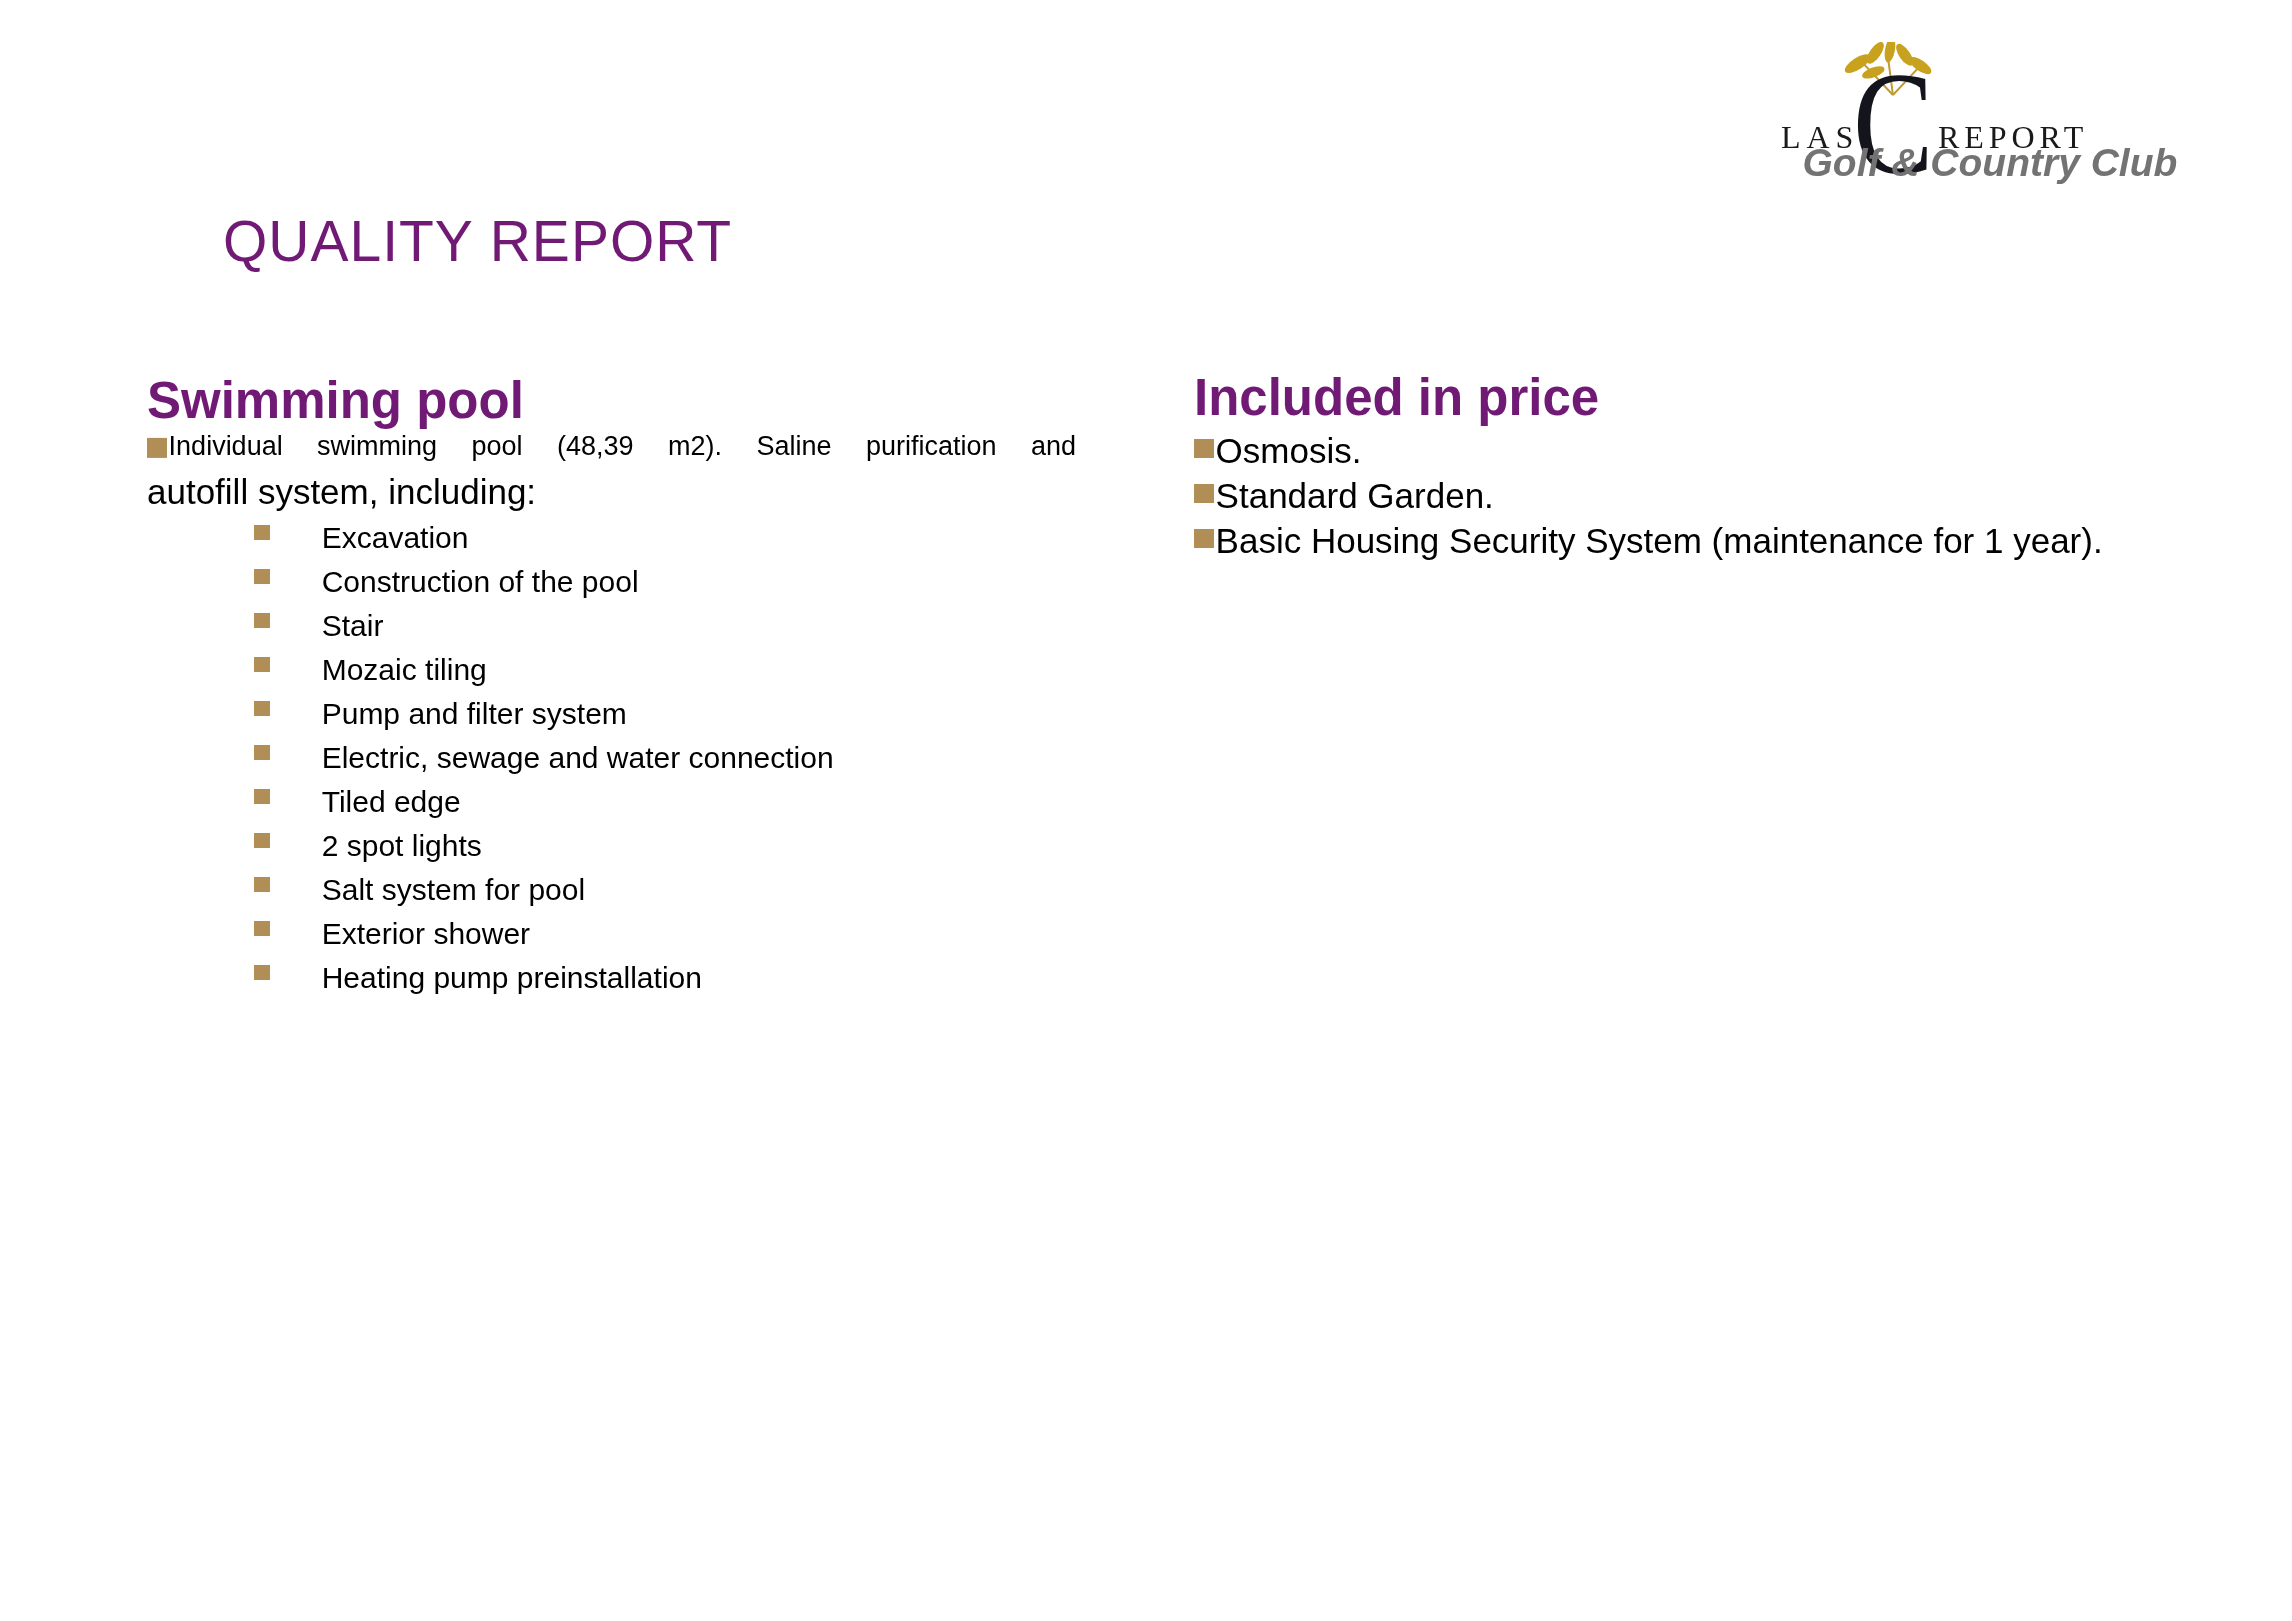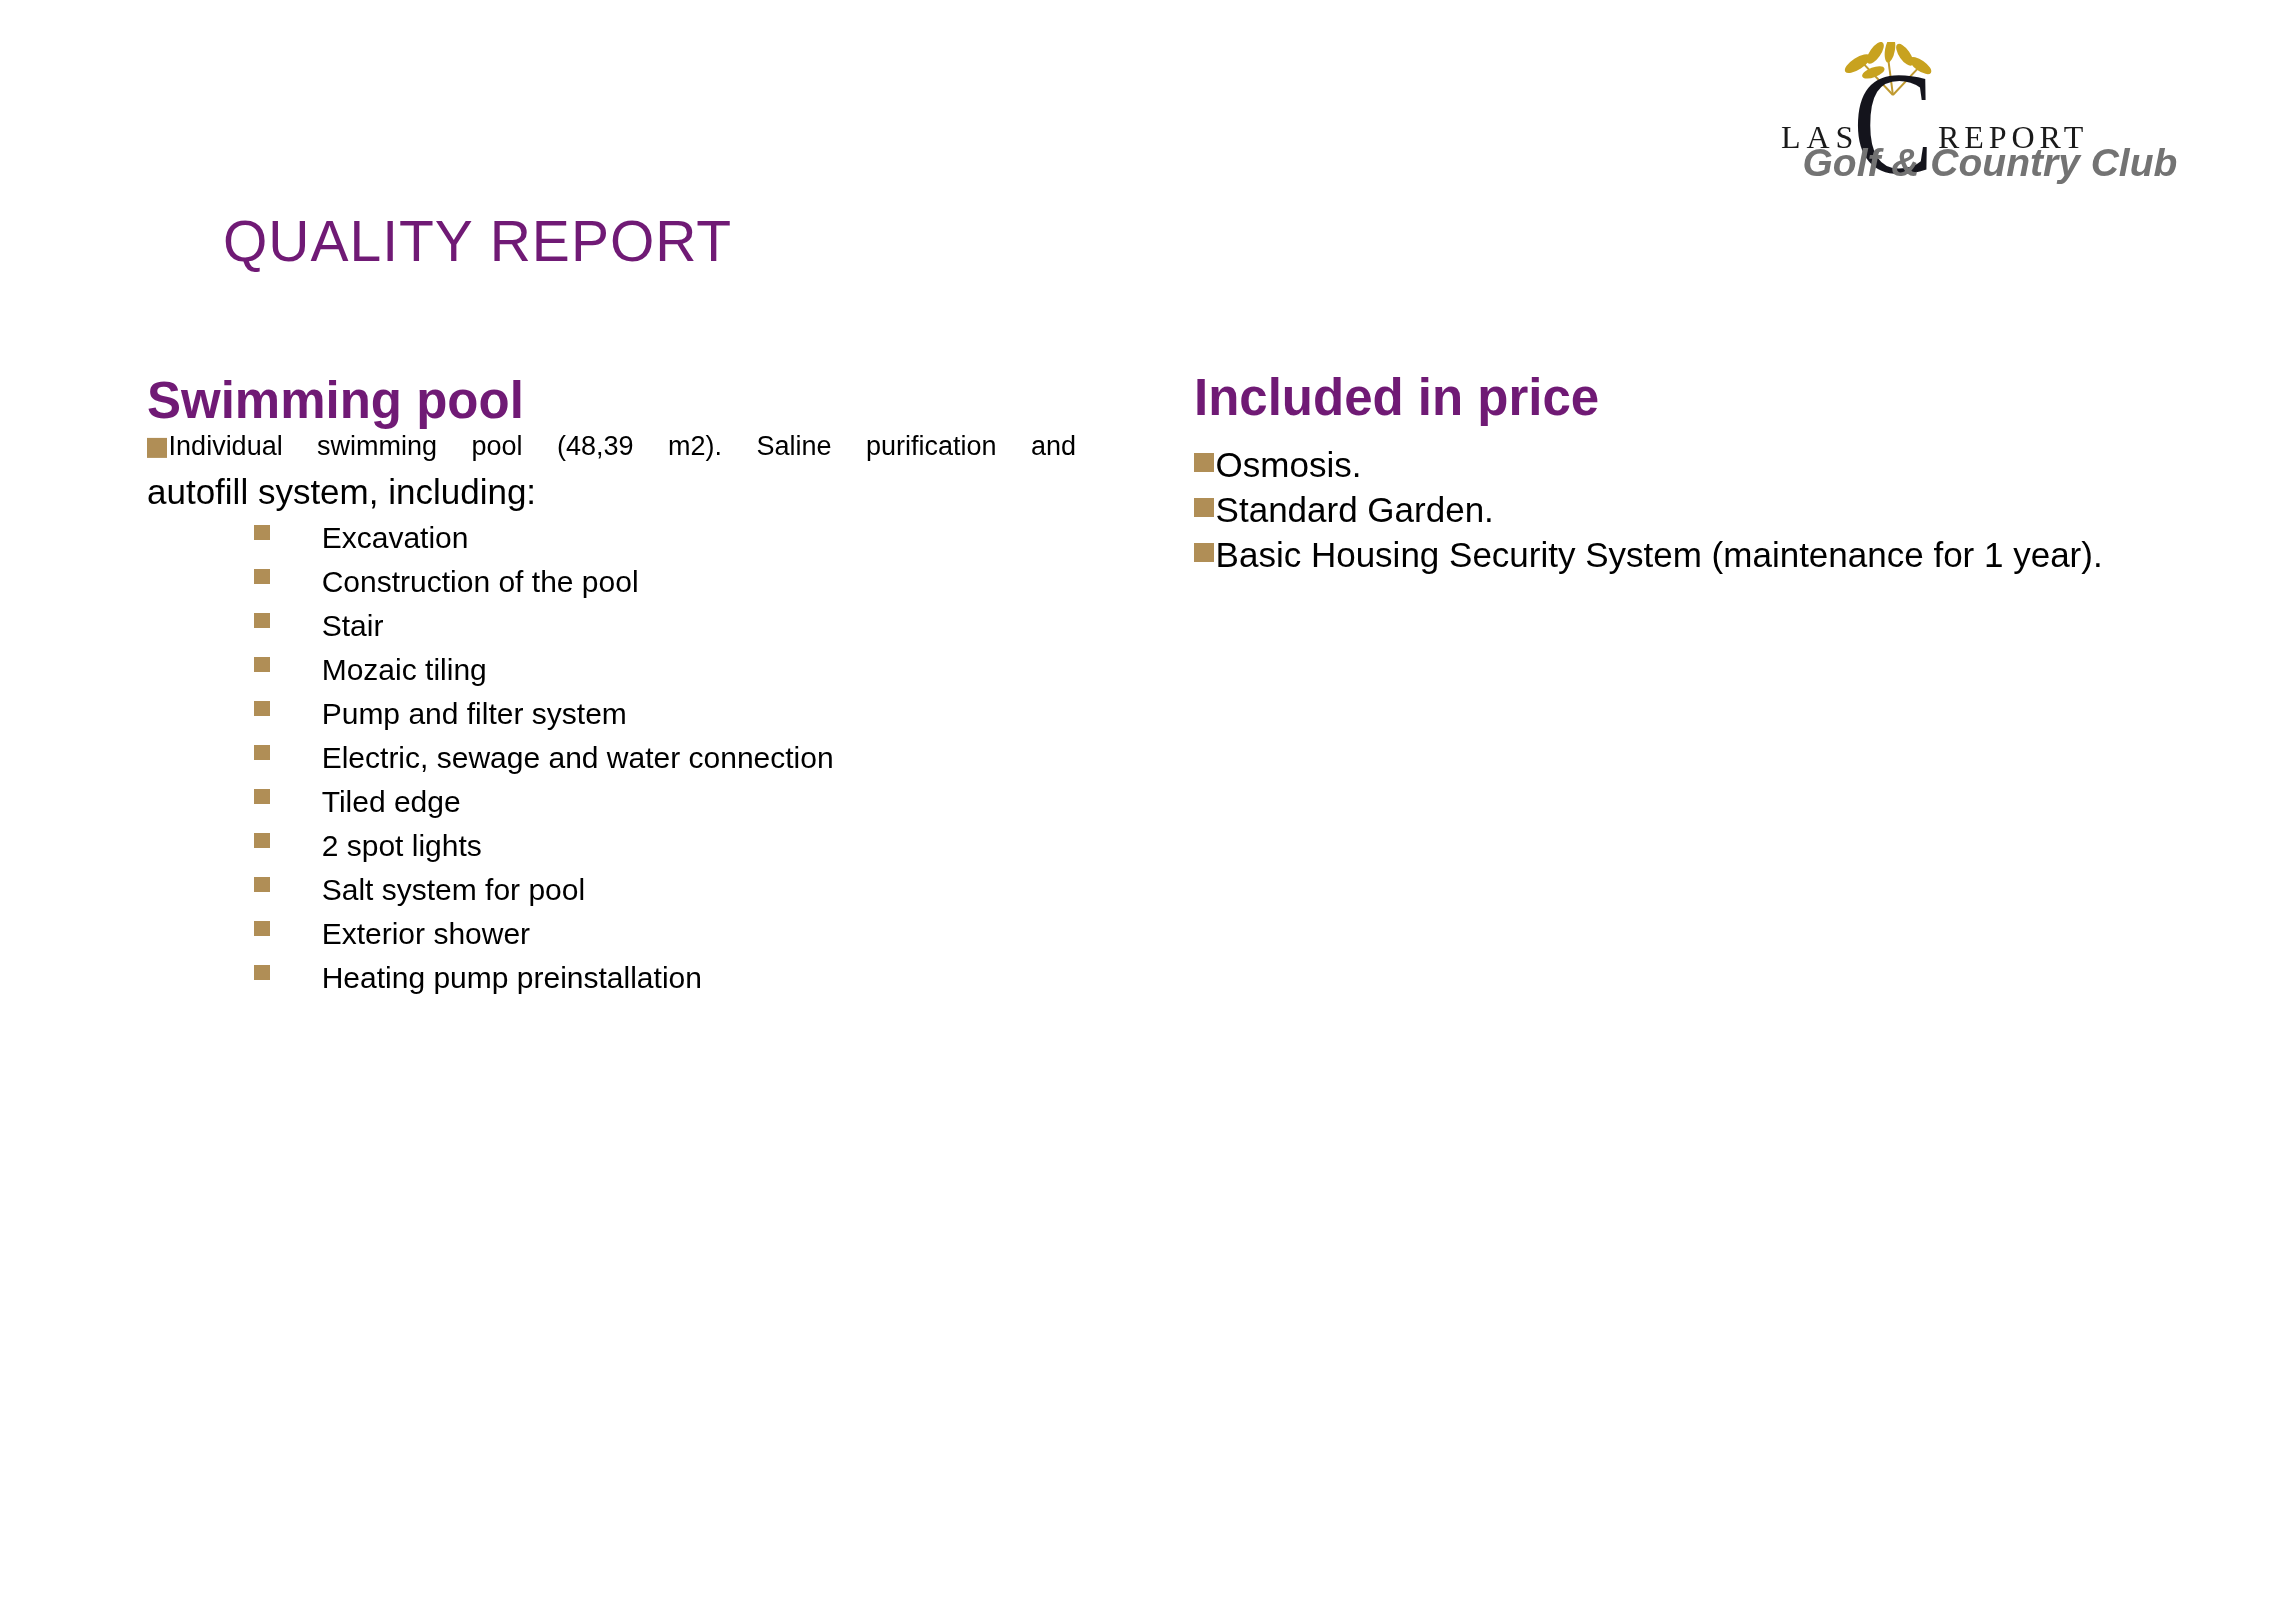--- a/index.html
+++ b/index.html
@@ -73,21 +73,21 @@
 
   
   .sub-list{margin-top:2px;}
   .sub-row{
     display:flex;align-items:flex-start;
     height:44px;font-size:30px;line-height:44px;
   }
   .sub-row .sq-sm{margin-left:107px;margin-right:52px;margin-top:8.8px;}
 
   
-  .flush-list{margin-top:21px;}
+  .flush-list{margin-top:7px;}
   .flush-row{
     display:flex;align-items:flex-start;
     height:45px;font-size:35px;line-height:45px;white-space:nowrap;
   }
   .flush-row .sq{margin-top:10.8px;margin-right:2px;}
 
   
   .page-numbers{
     position:absolute;right:140px;top:1531px;
     font-size:33px;font-weight:bold;line-height:30px;

